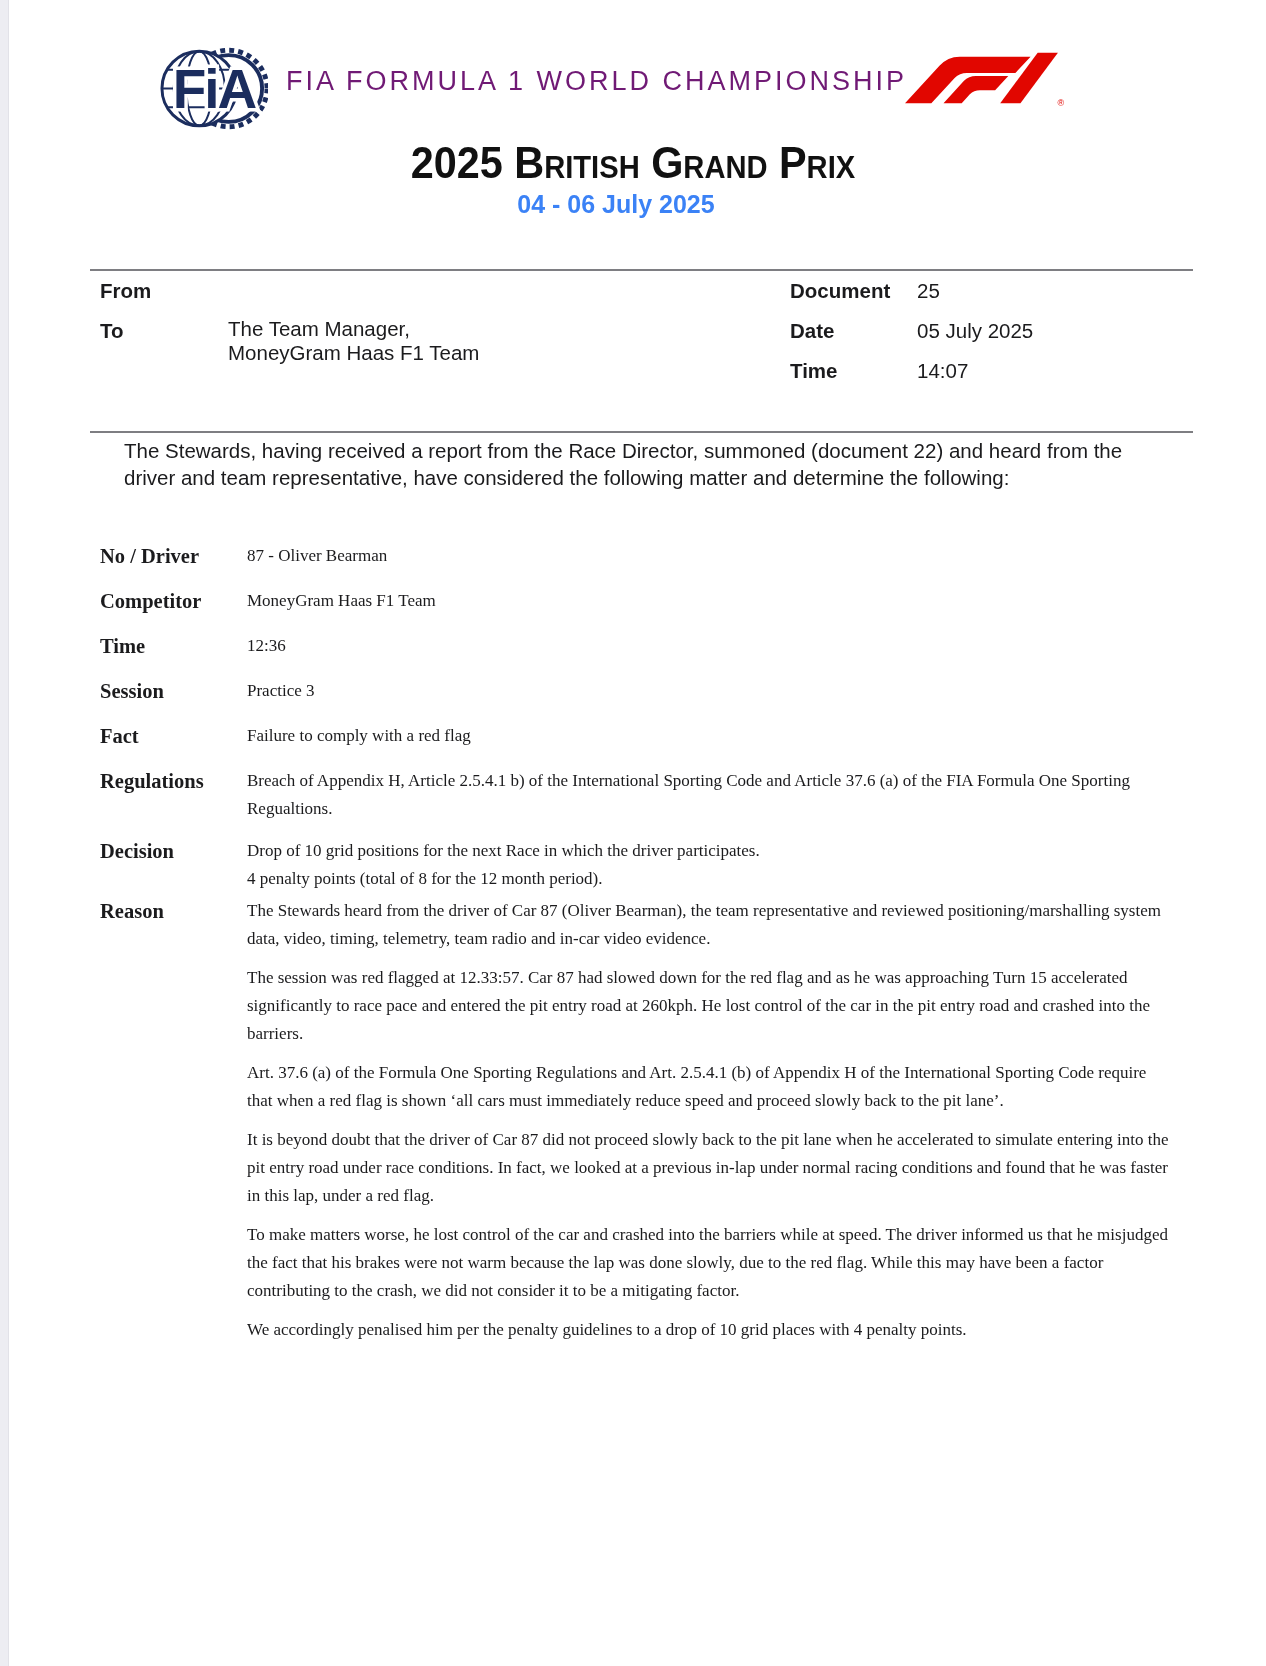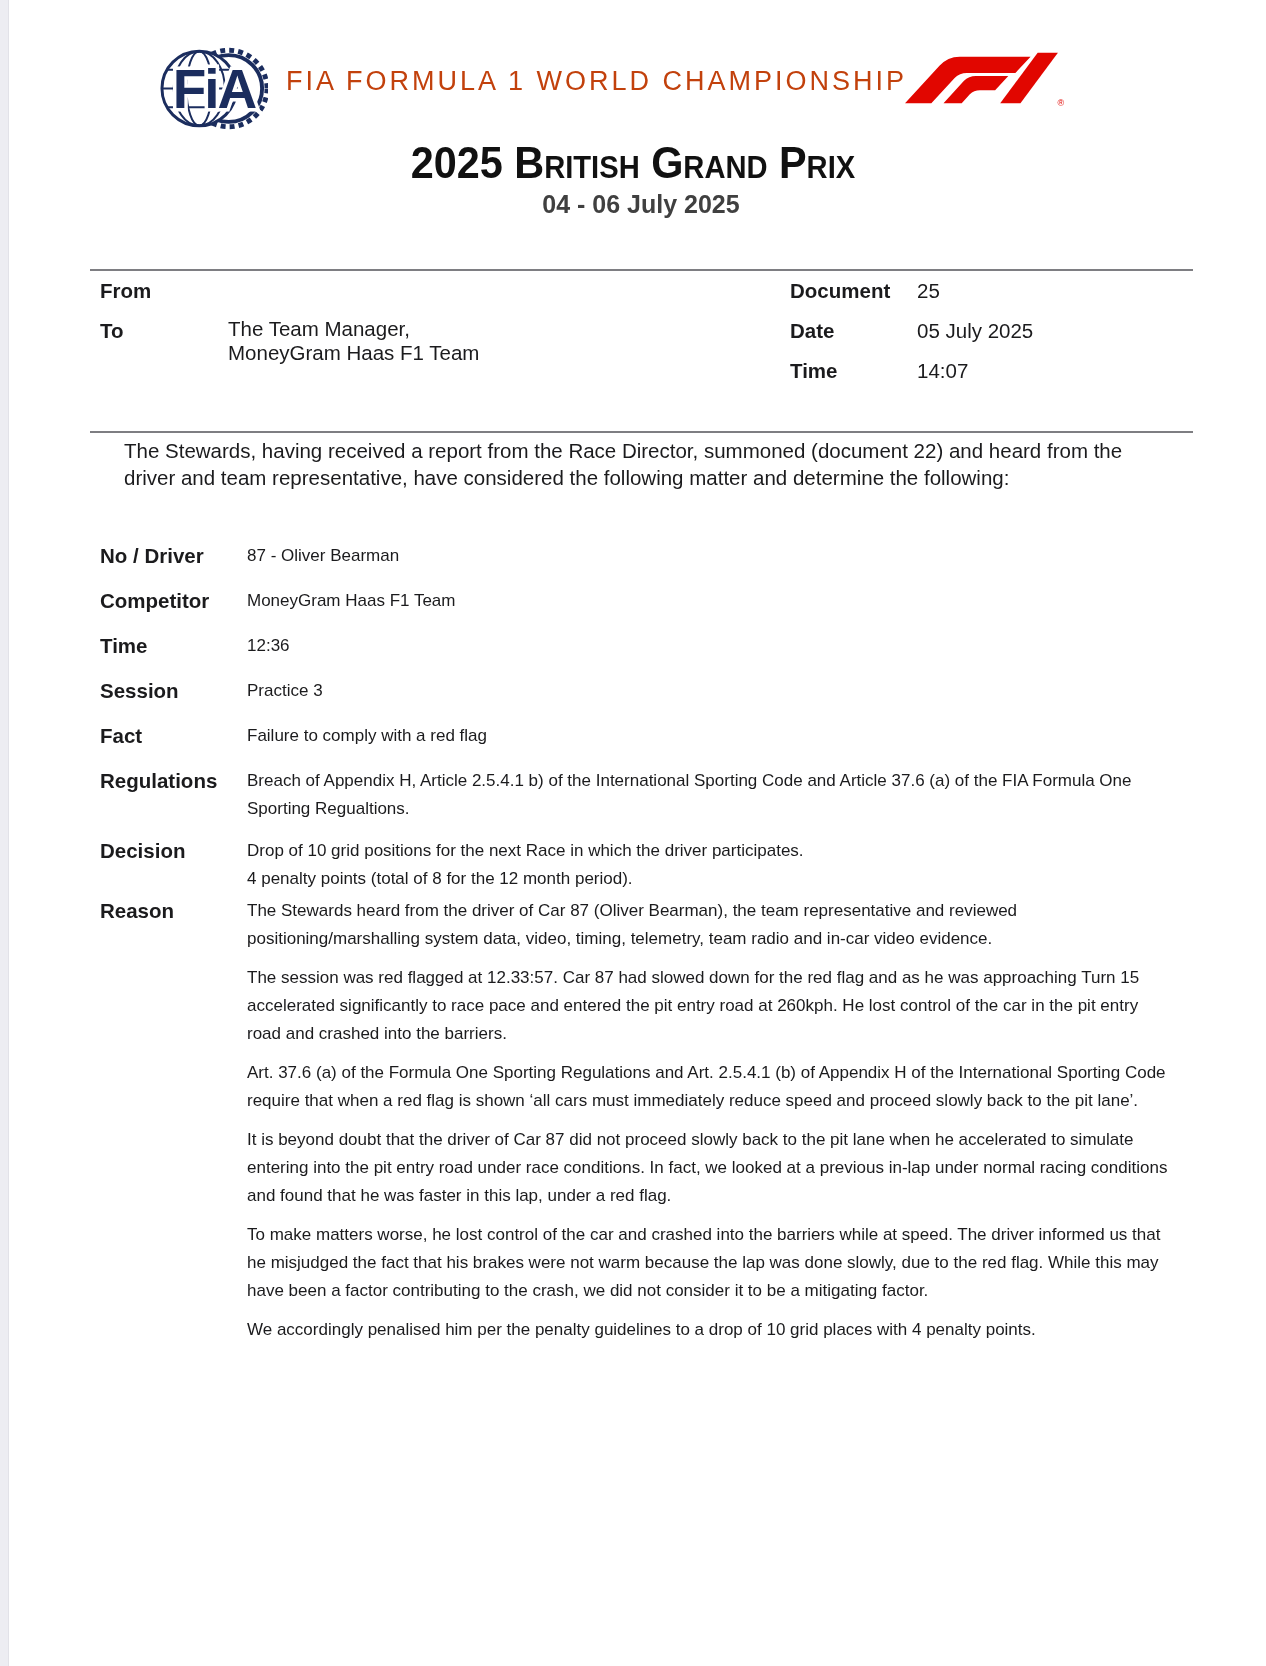--- a/index.html
+++ b/index.html
@@ -16,55 +16,55 @@
     background: #ededf2; border-right: 1px solid #e2e2e8;
   }
 
   
   .fia-logo { position: absolute; left: 160px; top: 30px; width: 108px; height: 118px; }
   .f1-logo  { position: absolute; left: 903px; top: 46px; width: 162px; height: 64px; }
   .championship {
     position: absolute; left: 286px; top: 66px; width: 570px;
     text-align: center;
     font-size: 27px; font-weight: 400; letter-spacing: 3px;
-    color: #c2410c; white-space: nowrap;
+    color: #701a75; white-space: nowrap;
   }
   .gp-title {
     position: absolute; left: 100px; top: 138px; width: 1066px;
     text-align: center;
     font-size: 44px; font-weight: bold;
     font-variant: small-caps; letter-spacing: 0px;
     transform: scaleX(0.94); transform-origin: center;
     color: #111;
   }
   .gp-dates {
-    position: absolute; left: 108px; top: 190px; width: 1066px;
+    position: absolute; left: 83px; top: 190px; width: 1066px;
     text-align: center;
-    font-size: 25px; font-weight: bold; color: #404040;
+    font-size: 25px; font-weight: bold; color: #3b82f6;
   }
 
   .rule { position: absolute; left: 90px; width: 1103px; height: 2px; background: #7e7e82; }
   .rule-1 { top: 269px; }
   .rule-2 { top: 431px; }
 
   
   .meta-left { position: absolute; left: 100px; top: 277px; width: 560px; }
   .meta-right { position: absolute; left: 790px; top: 277px; width: 330px; }
   .meta-row { display: grid; margin-bottom: 13px; }
   .meta-left .meta-row { grid-template-columns: 128px 1fr; }
   .meta-right .meta-row { grid-template-columns: 127px 1fr; }
   .meta-label { font-weight: bold; font-size: 20.5px; line-height: 27px; }
   .meta-value { font-size: 20.5px; line-height: 24px; }
 
   
   .intro {
     position: absolute; left: 100px; top: 438px; width: 1020px;
     font-size: 20.5px; line-height: 26.5px; margin-left: 24px;
   }
-  .fields { position: absolute; left: 100px; top: 542px; width: 1070px; }
+  .fields { position: absolute; left: 100px; top: 542px; width: 1070px; font-family: Liberation Serif, serif; }
   .field-row { display: grid; grid-template-columns: 147px 1fr; margin-bottom: 17px; }
   .field-label { font-weight: bold; font-size: 20.5px; line-height: 28px; }
   .field-value { font-size: 17px; line-height: 28px; }
   .field-value .vline { display: block; }
   .field-value p { margin: 0 0 11px 0; }
   .field-value p:last-child { margin-bottom: 0; }
 </style>
 </head>
 <body>
 

